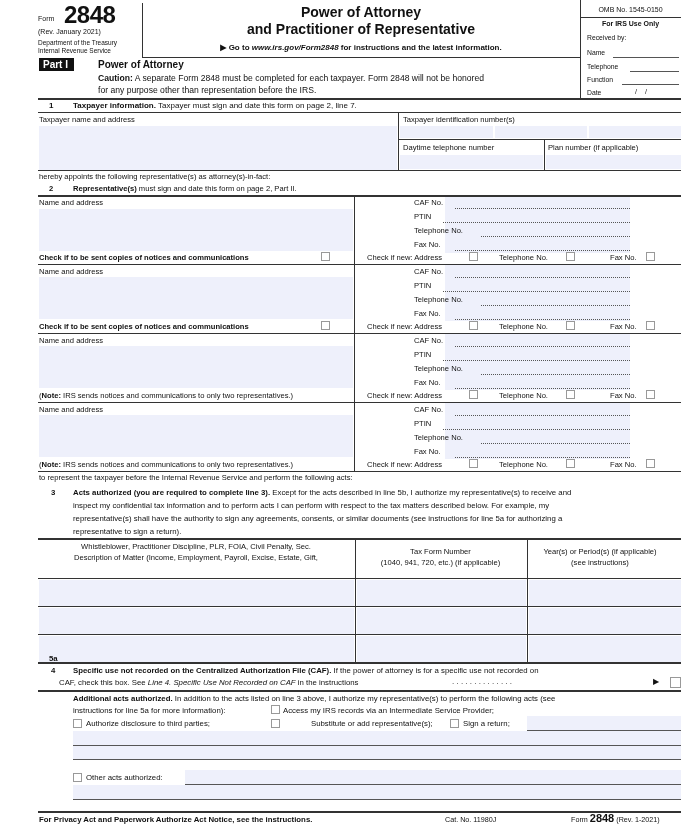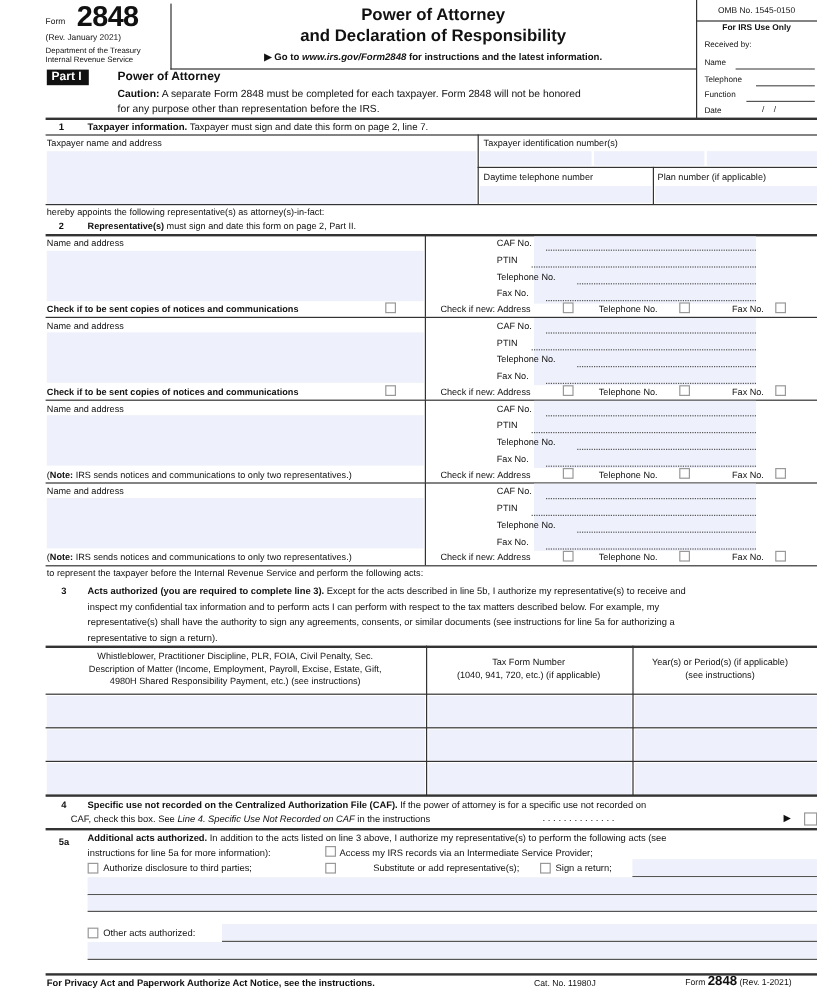--- a/index.html
+++ b/index.html
@@ -21,21 +21,21 @@
 
 <div>
   <span class="txt" style="left:38px;top:15px;font-size:7px;">Form</span>
   <span class="txt b" style="left:64px;top:1px;font-size:24px;font-family:'Liberation Sans',sans-serif;letter-spacing:-0.5px;">2848</span>
   <span class="txt" style="left:38px;top:28px;font-size:7px;">(Rev. January 2021)</span>
   <span class="txt" style="left:38px;top:39px;font-size:6.5px;">Department of the Treasury</span>
   <span class="txt" style="left:38px;top:47px;font-size:6.5px;">Internal Revenue Service</span>
   <div class="vl" style="left:142px;top:3px;height:55px;border-left-width:1.5px;"></div>
 
   <div class="txt b" style="left:142px;width:438px;text-align:center;top:4px;font-size:14px;">Power of Attorney</div>
-  <div class="txt b" style="left:142px;width:438px;text-align:center;top:21px;font-size:14px;">and Declaration of Responsibility</div>
+  <div class="txt b" style="left:142px;width:438px;text-align:center;top:21px;font-size:14px;">and Practitioner of Representative</div>
   <div class="txt b" style="left:142px;width:438px;text-align:center;top:43px;font-size:8px;">
     <span>▶ Go to </span><span class="i">www.irs.gov/Form2848</span><span> for instructions and the latest information.</span>
   </div>
 
   <div class="vl" style="left:580px;top:0;height:100px;border-left-width:1.5px;"></div>
   <div>
     <span class="txt" style="left:580px;width:101px;text-align:center;top:6px;font-size:7px;">OMB No. 1545-0150</span>
     <div class="hl" style="left:580px;width:101px;top:17px;"></div>
     <span class="txt b" style="left:580px;width:101px;text-align:center;top:20px;font-size:7px;">For IRS Use Only</span>
     <span class="txt" style="left:587px;top:34px;font-size:6.8px;">Received by:</span>
@@ -184,21 +184,20 @@
   <div class="txt" style="left:73px;top:488px;font-size:7.8px;"><span class="b">Acts authorized (you are required to complete line 3).</span><span> Except for the acts described in line 5b, I authorize my representative(s) to receive and</span></div>
   <div class="txt" style="left:73px;top:501px;font-size:7.8px;">inspect my confidential tax information and to perform acts I can perform with respect to the tax matters described below. For example, my</div>
   <div class="txt" style="left:73px;top:514px;font-size:7.8px;">representative(s) shall have the authority to sign any agreements, consents, or similar documents (see instructions for line 5a for authorizing a</div>
   <div class="txt" style="left:73px;top:527px;font-size:7.8px;">representative to sign a return).</div>
 
   <div class="hl2" style="left:38px;width:643px;top:538px;"></div>
 
   <div class="txt" style="left:38px;width:316px;text-align:center;top:542px;font-size:7.6px;line-height:10.5px;">
     <div>Whistleblower, Practitioner Discipline, PLR, FOIA, Civil Penalty, Sec.</div>
     <div>Description of Matter (Income, Employment, Payroll, Excise, Estate, Gift,</div>
-    <div>4980H Shared Responsibility Payment, etc.) (see instructions)</div>
   </div>
   <div class="txt" style="left:355px;width:171px;text-align:center;top:546px;font-size:7.6px;line-height:11px;">
     <div>Tax Form Number</div>
     <div>(1040, 941, 720, etc.) (if applicable)</div>
   </div>
   <div class="txt" style="left:527px;width:146px;text-align:center;top:546px;font-size:7.6px;line-height:11px;">
     <div>Year(s) or Period(s) (if applicable)</div>
     <div>(see instructions)</div>
   </div>
   <div class="vl" style="left:355px;top:538px;height:125px;border-left-width:1.5px;"></div>
@@ -223,21 +222,21 @@
   <span class="txt b" style="left:51px;top:666px;font-size:7.8px;">4</span>
   <div class="txt" style="left:73px;top:666px;font-size:7.8px;"><span class="b">Specific use not recorded on the Centralized Authorization File (CAF).</span><span> If the power of attorney is for a specific use not recorded on</span></div>
   <div class="txt" style="left:59px;top:678px;font-size:7.8px;"><span>CAF,  check this box. See </span><span class="i">Line 4. Specific Use Not Recorded on CAF</span><span> in the instructions</span></div>
   <span class="txt" style="left:452px;top:677px;font-size:8px;">.   .   .   .   .   .   .   .   .   .   .   .   .   .</span>
   <span class="txt" style="left:653px;top:677px;font-size:8px;">▶</span>
   <div class="cb" style="left:670px;top:677px;width:11px;height:11px;"></div>
   <div class="hl2" style="left:38px;width:643px;top:690px;"></div>
 </div>
 
 <div>
-  <span class="txt b" style="left:49px;top:697px;font-size:7.8px;text-align:center;">5a</span>
+  <span class="txt b" style="left:49px;top:654px;font-size:7.8px;text-align:center;">5a</span>
   <div class="txt" style="left:73px;top:694px;font-size:7.8px;"><span class="b">Additional acts authorized.</span><span> In addition to the acts listed on line 3 above, I authorize my representative(s) to perform the following acts (see</span></div>
   <span class="txt" style="left:73px;top:706px;font-size:7.8px;">instructions for line 5a for more information):</span>
   <div class="cb" style="left:271px;top:705px;"></div>
   <span class="txt" style="left:283px;top:706px;font-size:7.8px;">Access my IRS records via an Intermediate Service Provider;</span>
 
   <div class="cb" style="left:73px;top:719px;"></div>
   <span class="txt" style="left:86px;top:719px;font-size:7.8px;">Authorize disclosure to third parties;</span>
   <div class="cb" style="left:271px;top:719px;"></div>
   <span class="txt" style="left:283px;top:719px;font-size:7.8px;margin-left:28px;">Substitute or add representative(s);</span>
   <div class="cb" style="left:450px;top:719px;"></div>

